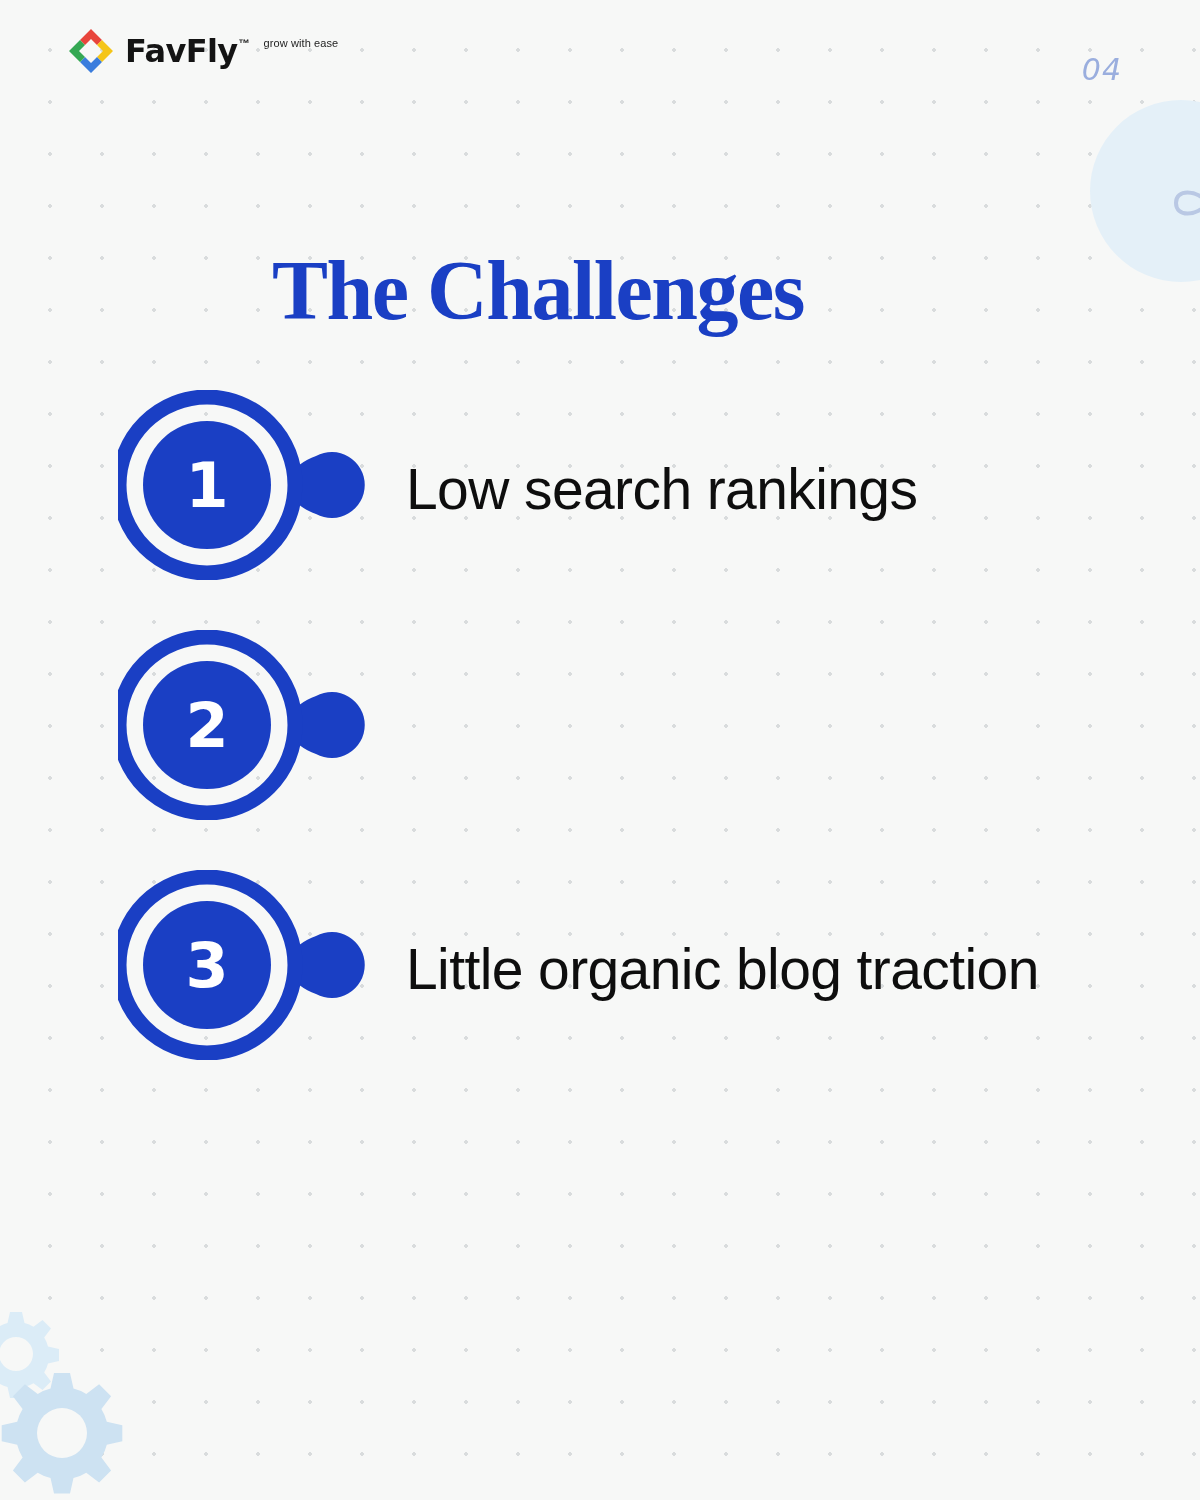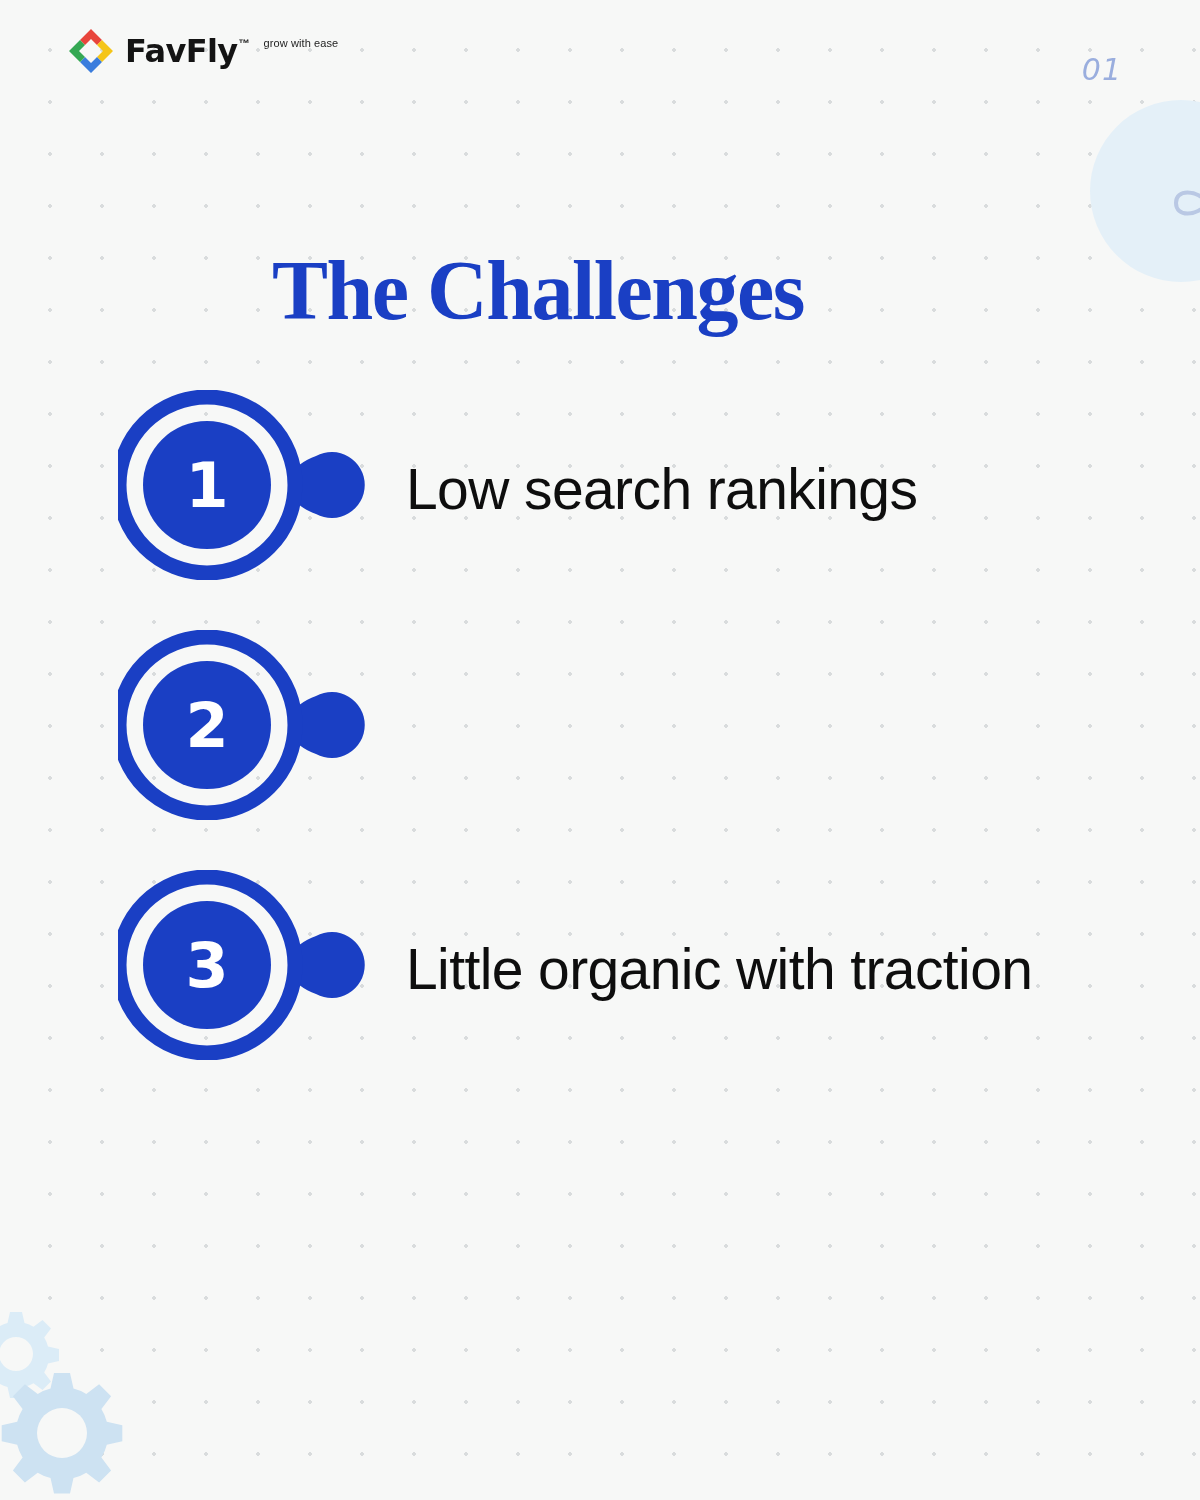--- a/index.html
+++ b/index.html
@@ -204,21 +204,21 @@
   </svg>
   <div class="brand-text">
     <div class="brand-wordmark-row">
       <span class="brand-wordmark">FavFly</span>
       <span class="brand-tm">™</span>
     </div>
     <span class="brand-tagline">grow with ease</span>
   </div>
 </div>
 
-<div id="page-number">01</div>
+<div id="page-number">04</div>
 
 <h1 id="slide-title">The Challenges</h1>
 
 <div id="challenge-list">
 
   <div class="challenge-row">
     <div class="bullet-badge">
       <svg width="288" height="190" viewBox="0 0 288 190">
 
         <path d="M198 66
@@ -255,16 +255,16 @@
         <path d="M198 66
                  C 186 70, 176 78, 172 86
                  L 172 104
                  C 176 112, 186 120, 198 124
                  A 33 33 0 1 0 198 66 Z" fill="#1a3fc4"></path>
         <circle cx="89" cy="95" r="88" fill="none" stroke="#1a3fc4" stroke-width="15"></circle>
         <circle cx="89" cy="95" r="64" fill="#1a3fc4"></circle>
       </svg>
       <div class="badge-number">3</div>
     </div>
-    <div class="challenge-text">Little organic with traction</div>
+    <div class="challenge-text">Little organic blog traction</div>
   </div>
 
 </div>
 
 </body></html>

